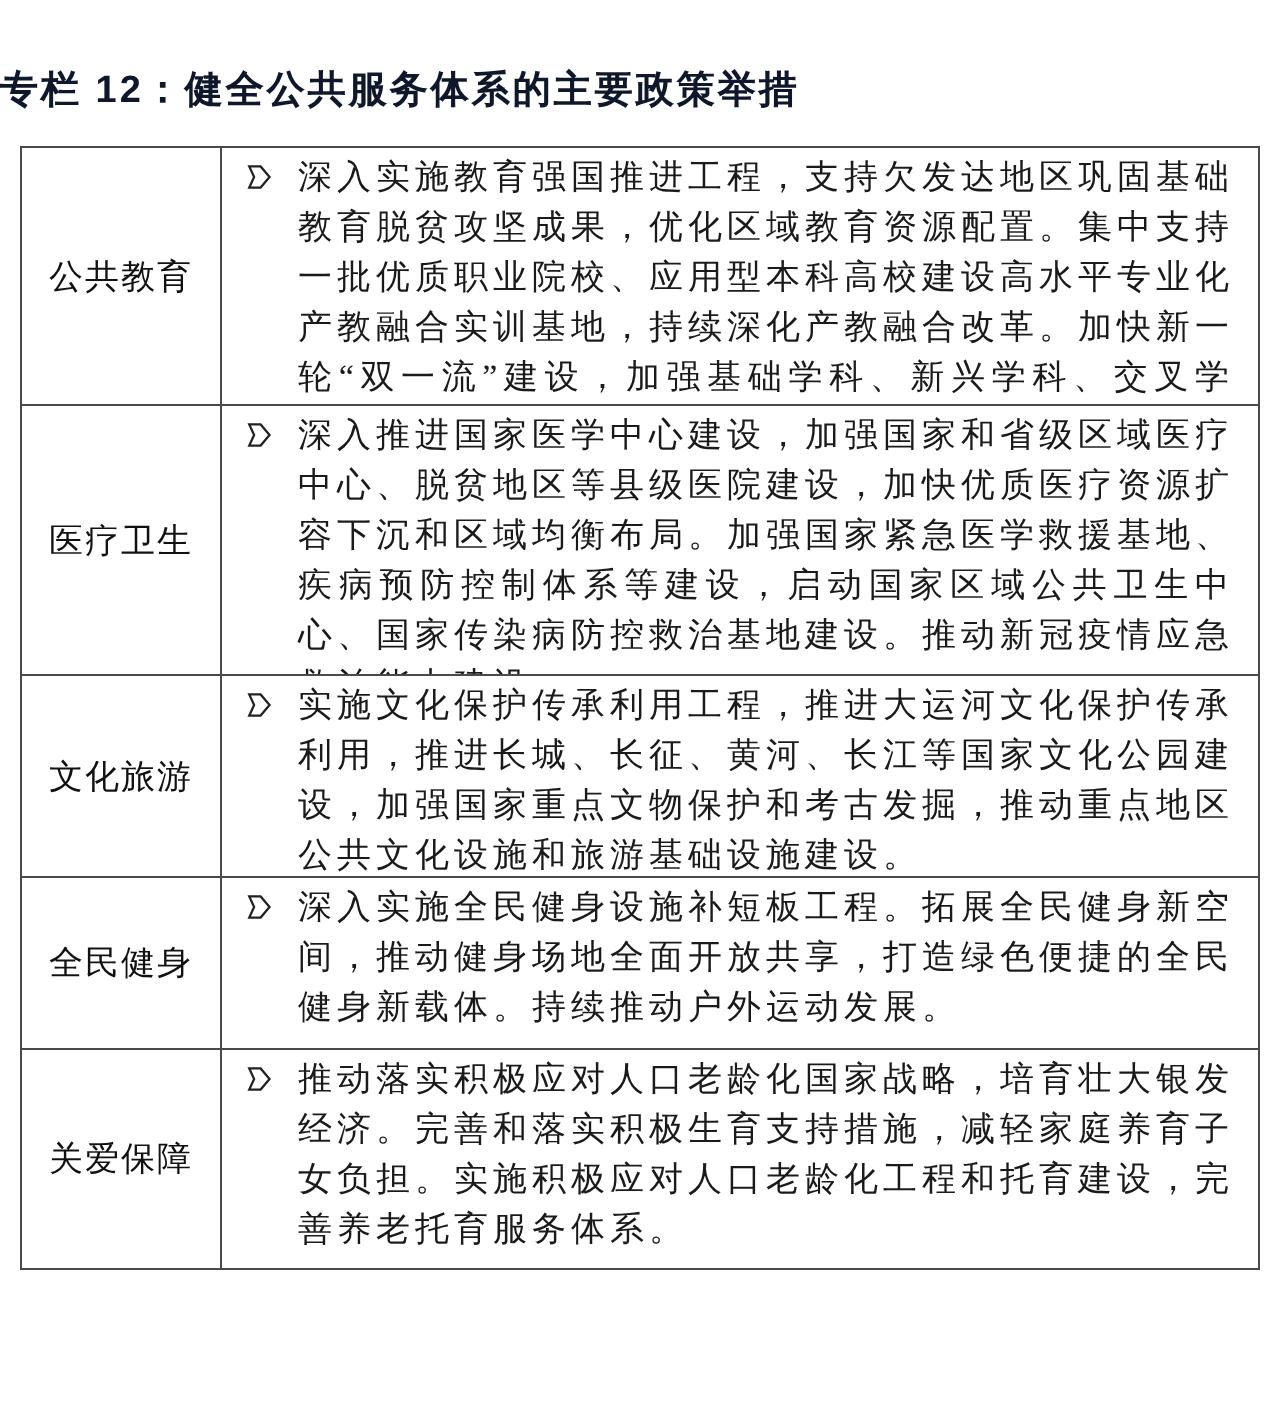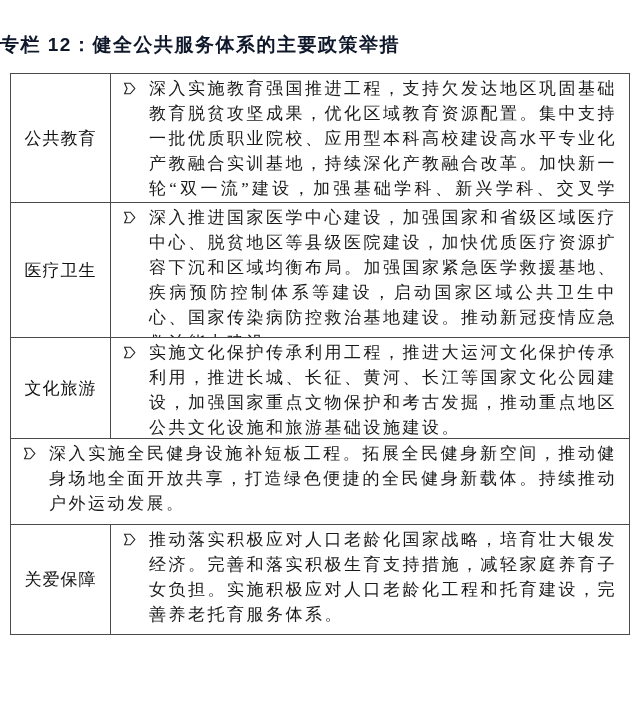--- a/index.html
+++ b/index.html
@@ -126,20 +126,21 @@
           <svg width="13" height="15" viewBox="0 0 16 17">
               <path d="M2 2 H9 L14.5 8.5 L9 15 H2 L5 8.5 Z" fill="none" stroke="#222" stroke-width="1.4"></path>
             </svg>
         </span>
         <div class="content-text">实施文化保护传承利用工程，推进大运河文化保护传承利用，推进长城、长征、黄河、长江等国家文化公园建设，加强国家重点文物保护和考古发掘，推动重点地区公共文化设施和旅游基础设施建设。</div>
       </div>
     </div>
   </div>
 
   <div class="trow h4">
+    <div class="label-cell">全民健身</div>
     <div class="content-cell">
       <div class="content-inner">
         <span class="bullet">
           <svg width="13" height="15" viewBox="0 0 16 17">
               <path d="M2 2 H9 L14.5 8.5 L9 15 H2 L5 8.5 Z" fill="none" stroke="#222" stroke-width="1.4"></path>
             </svg>
         </span>
         <div class="content-text">深入实施全民健身设施补短板工程。拓展全民健身新空间，推动健身场地全面开放共享，打造绿色便捷的全民健身新载体。持续推动户外运动发展。</div>
       </div>
     </div>

